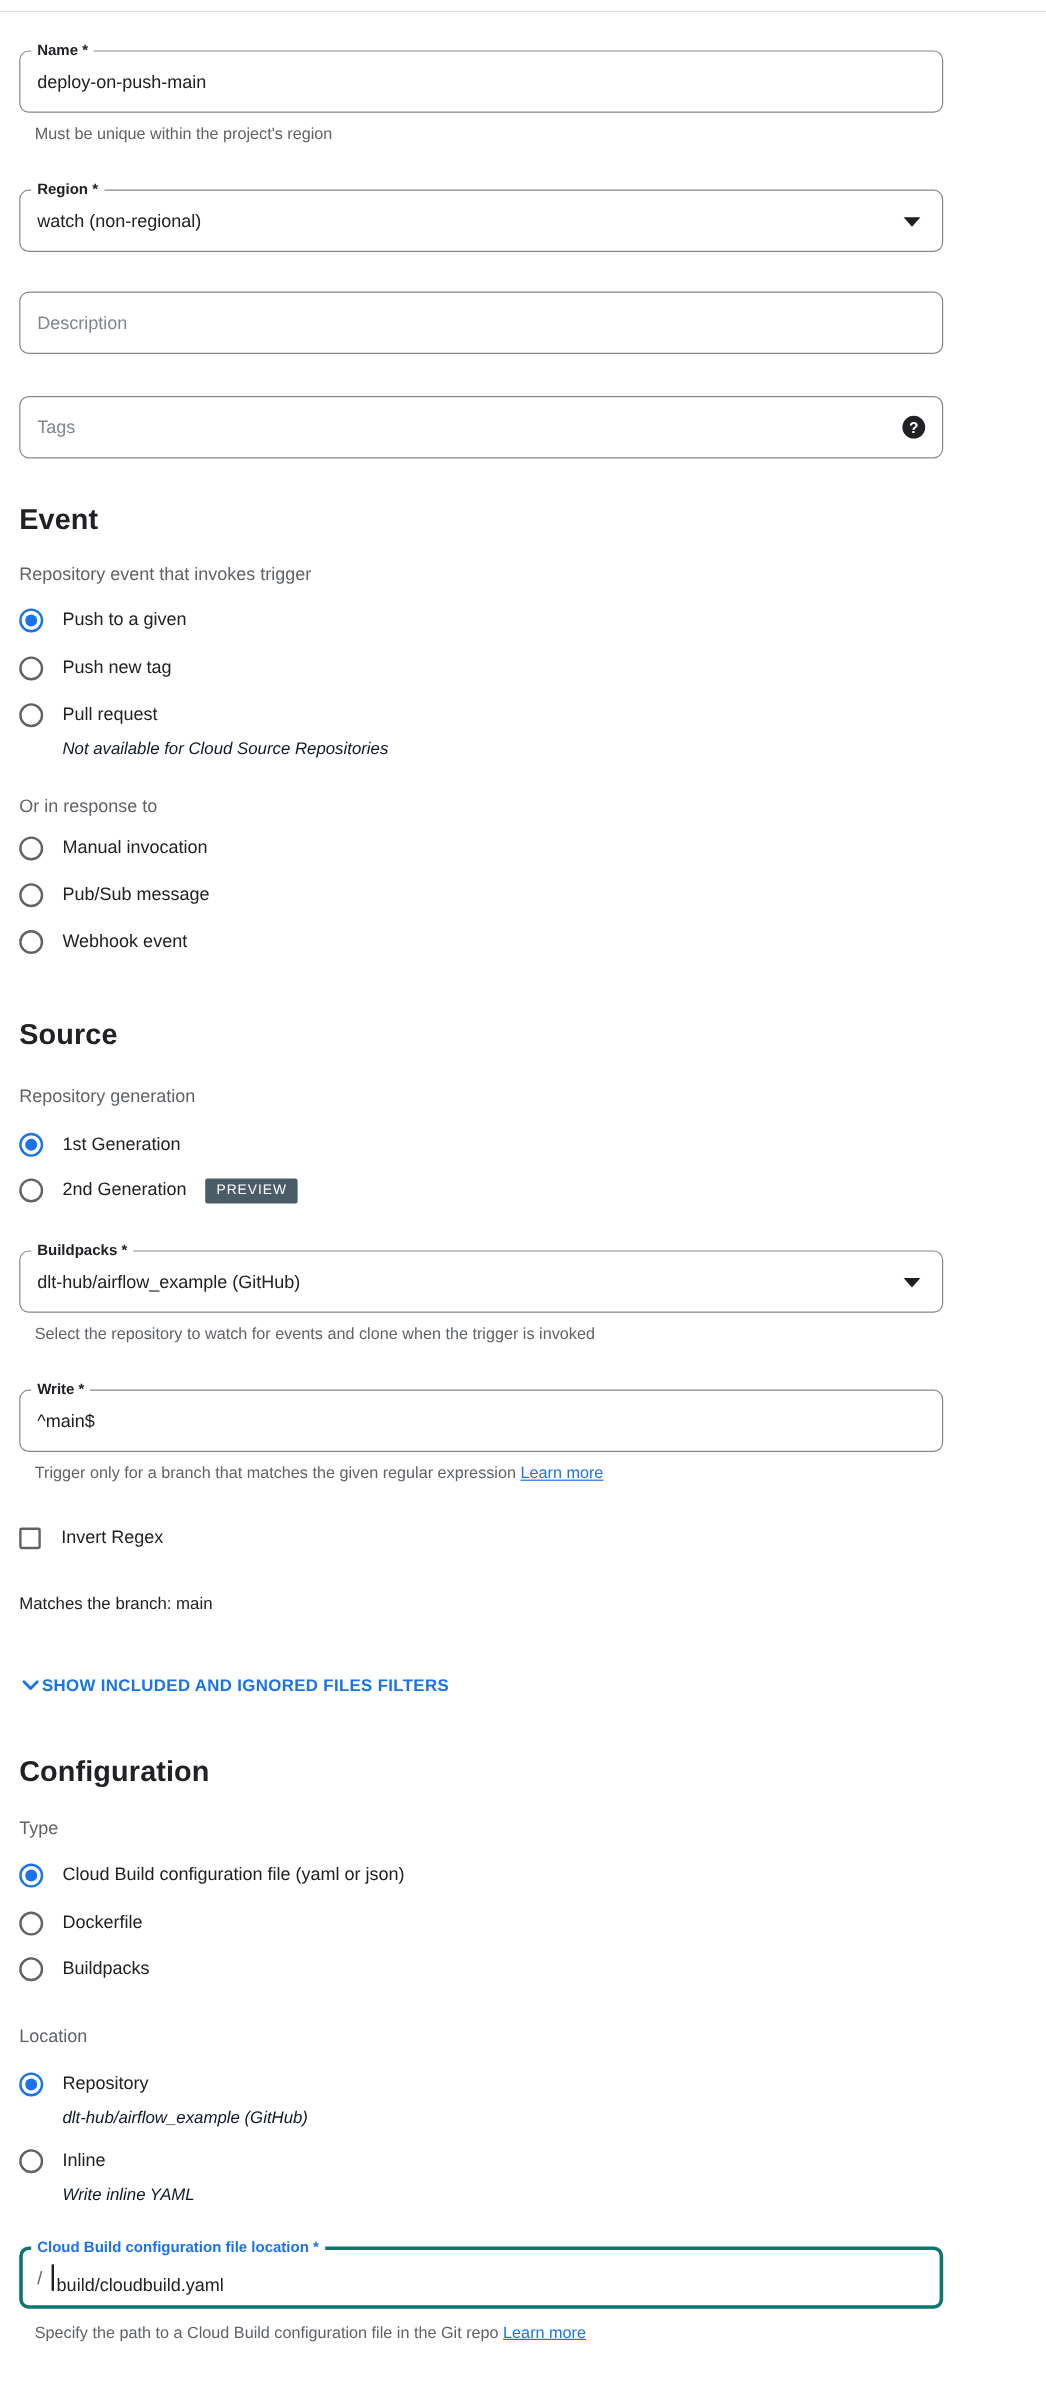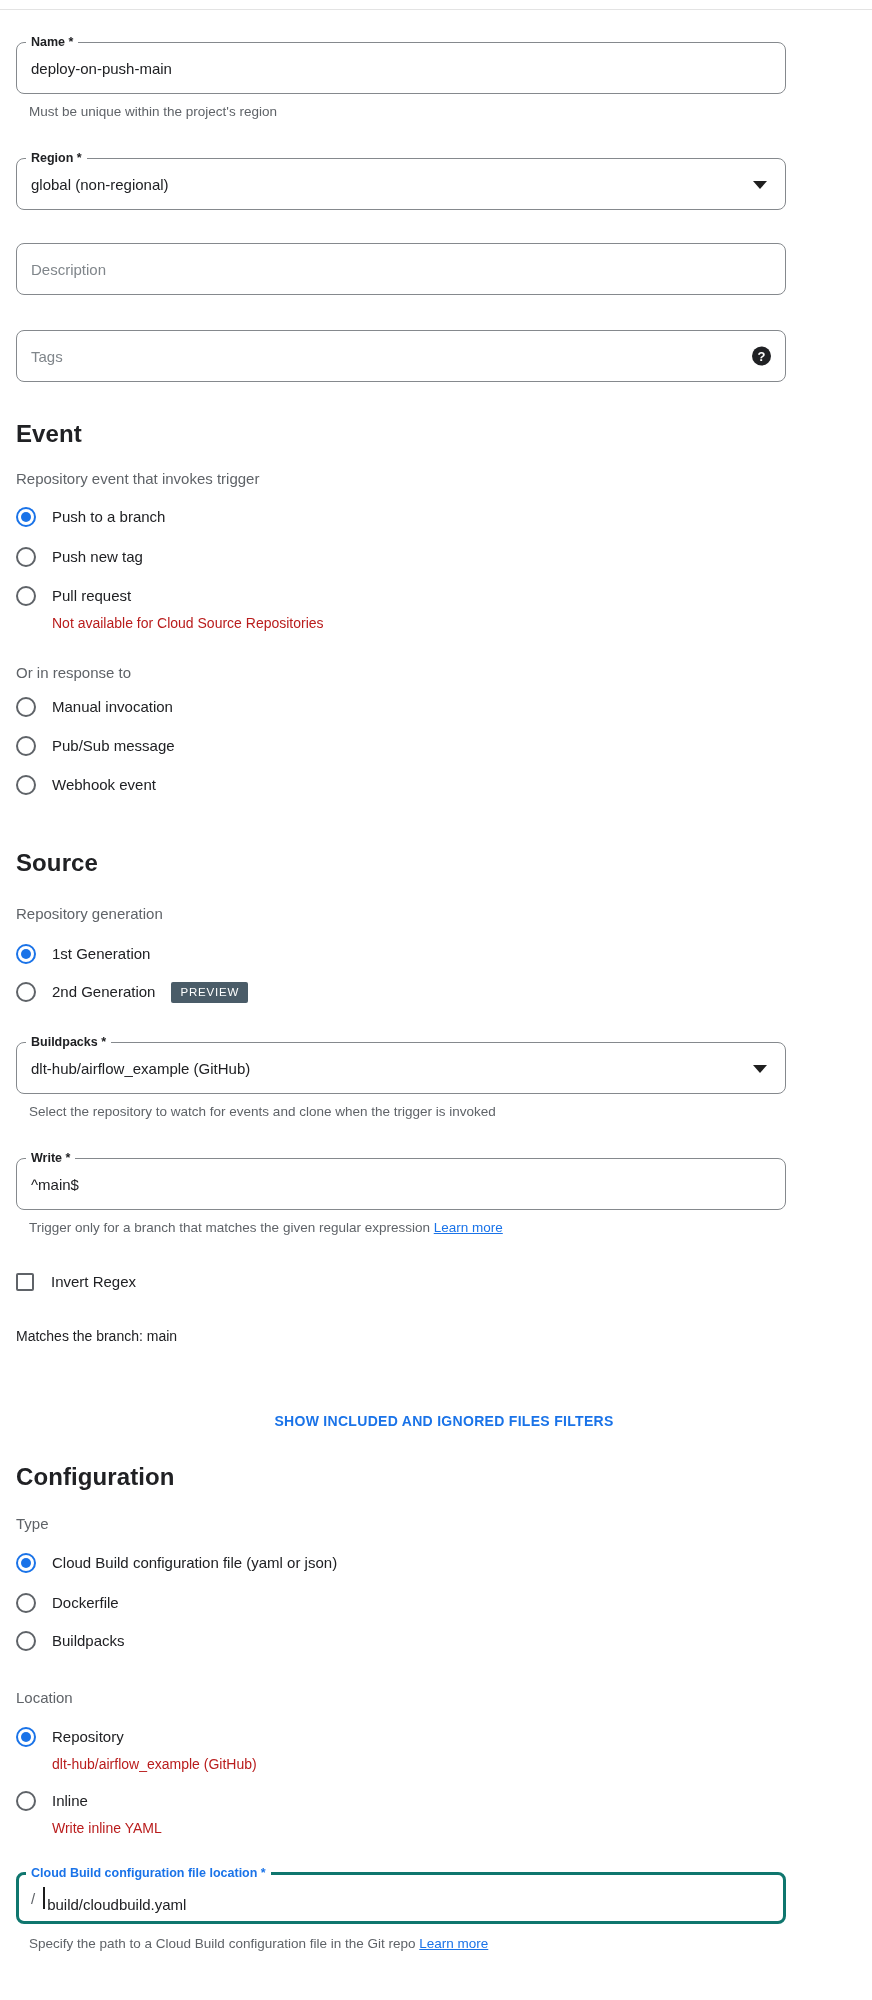--- a/index.html
+++ b/index.html
@@ -25,32 +25,32 @@
   .helper a, .inline-link { color:#1a73e8; text-decoration:underline; cursor:pointer; }
 
   .section-title { font-size:24px; line-height:28px; font-weight:bold; color:#202124; letter-spacing:0.1px; }
   .group-label { font-size:15px; line-height:20px; color:#5f6368; }
 
   .radio-row { display:flex; align-items:center; gap:16px; height:20px; cursor:pointer; }
   .radio { width:20px; height:20px; flex:none; border:2px solid #5f6368; border-radius:50%; position:relative; background:#fff; }
   .radio.selected { border-color:#1a73e8; }
   .radio.selected::after { content:""; position:absolute; inset:3px; border-radius:50%; background:#1a73e8; }
   .radio-label { font-size:15px; line-height:20px; color:#202124; }
-  .sub-note { margin:8px 0 0 36px; font-size:14px; line-height:16px; color:#b91c1c; }
+  .sub-note { margin:8px 0 0 36px; font-size:14px; line-height:16px; color:#0f172a;font-style:italic; }
 
   .badge { display:inline-block; margin-left:14px; background:#4a5c68; color:#fff; font-size:11.5px;
            letter-spacing:0.8px; padding:4px 9px; border-radius:2px; line-height:13px; }
 
   .checkbox-row { display:flex; align-items:center; gap:17px; height:20px; cursor:pointer; }
   .checkbox { width:18px; height:18px; flex:none; border:2px solid #5f6368; border-radius:2px; background:#fff; }
 
   .plain-text { font-size:14px; line-height:20px; color:#202124; }
 
-  .toggle-link { display:flex; align-items:center; gap:19px; height:20px; color:#1a73e8; font-size:14px;
-                 font-weight:bold; letter-spacing:0.3px; cursor:pointer;flex-direction:column; }
+  .toggle-link { display:flex; align-items:center; gap:0; height:20px; color:#1a73e8; font-size:14px;
+                 font-weight:bold; letter-spacing:0.3px; cursor:pointer; }
   .toggle-link svg { display:block; }
 
   .field.focused { border:3px solid #0f766e; }
   .field.focused .notch-label { color:#1a73e8; left:7px; top:-9px; }
   .field-inner { display:flex; align-items:center; height:100%; padding:0 12px; }
   .prefix { font-size:15px; color:#5f6368; margin-right:8px; }
   .text-caret { width:2px; height:22px; background:#1c1c1c; flex:none; }
   .field-inner .field-input { padding:12px 0 0 2px; flex:1; }
 </style>
 </head>
@@ -61,39 +61,39 @@
 <div class="content">
 
   <div class="field" style="margin-top:32px">
     <span class="notch-label">Name *</span>
     <input class="field-input" value="deploy-on-push-main" style="">
   </div>
   <div class="helper">Must be unique within the project's region</div>
 
   <div class="field" style="margin-top:38px">
     <span class="notch-label">Region *</span>
-    <div class="field-value">global (non-regional)</div>
+    <div class="field-value">watch (non-regional)</div>
     <div class="select-caret"></div>
   </div>
 
   <div class="field" style="margin-top:33px">
     <input class="field-input" placeholder="Description" style="">
   </div>
 
   <div class="field" style="margin-top:35px">
     <input class="field-input" placeholder="Tags" style="">
     <div class="help-circle">?</div>
   </div>
 
   <h2 class="section-title" style="margin-top:38px">Event</h2>
   <div class="group-label" style="margin-top:21px">Repository event that invokes trigger</div>
 
   <div class="radio-row" style="margin-top:18px">
     <span class="radio selected"></span>
-    <span class="radio-label">Push to a branch</span>
+    <span class="radio-label">Push to a given</span>
   </div>
   <div class="radio-row" style="margin-top:20px">
     <span class="radio"></span>
     <span class="radio-label">Push new tag</span>
   </div>
   <div class="radio-row" style="margin-top:19px">
     <span class="radio"></span>
     <span class="radio-label">Pull request</span>
   </div>
   <div class="sub-note" style="margin-top:9px">Not available for Cloud Source Repositories</div>

